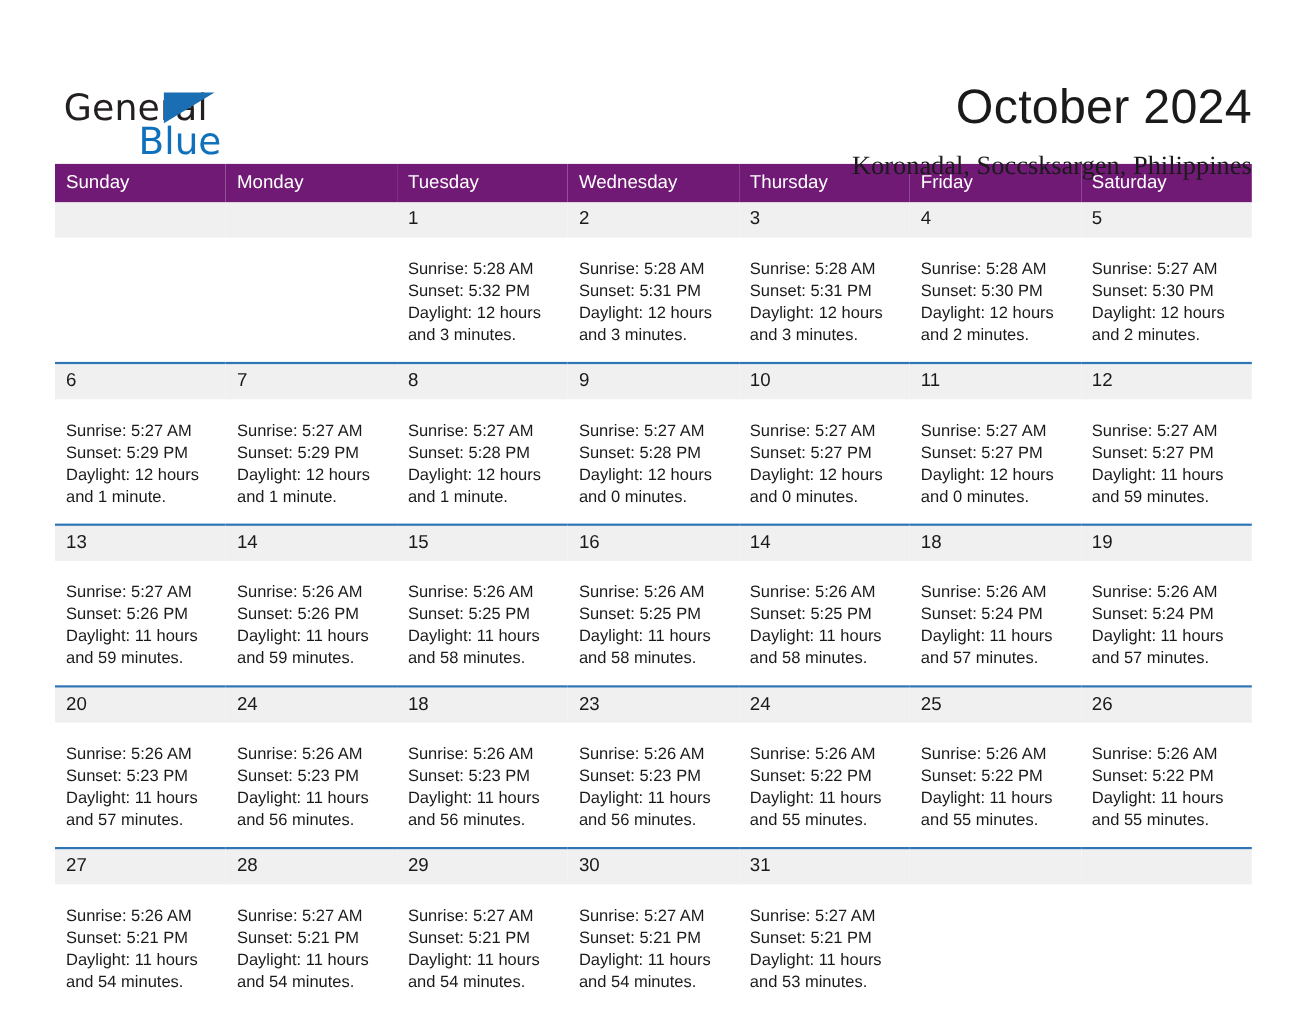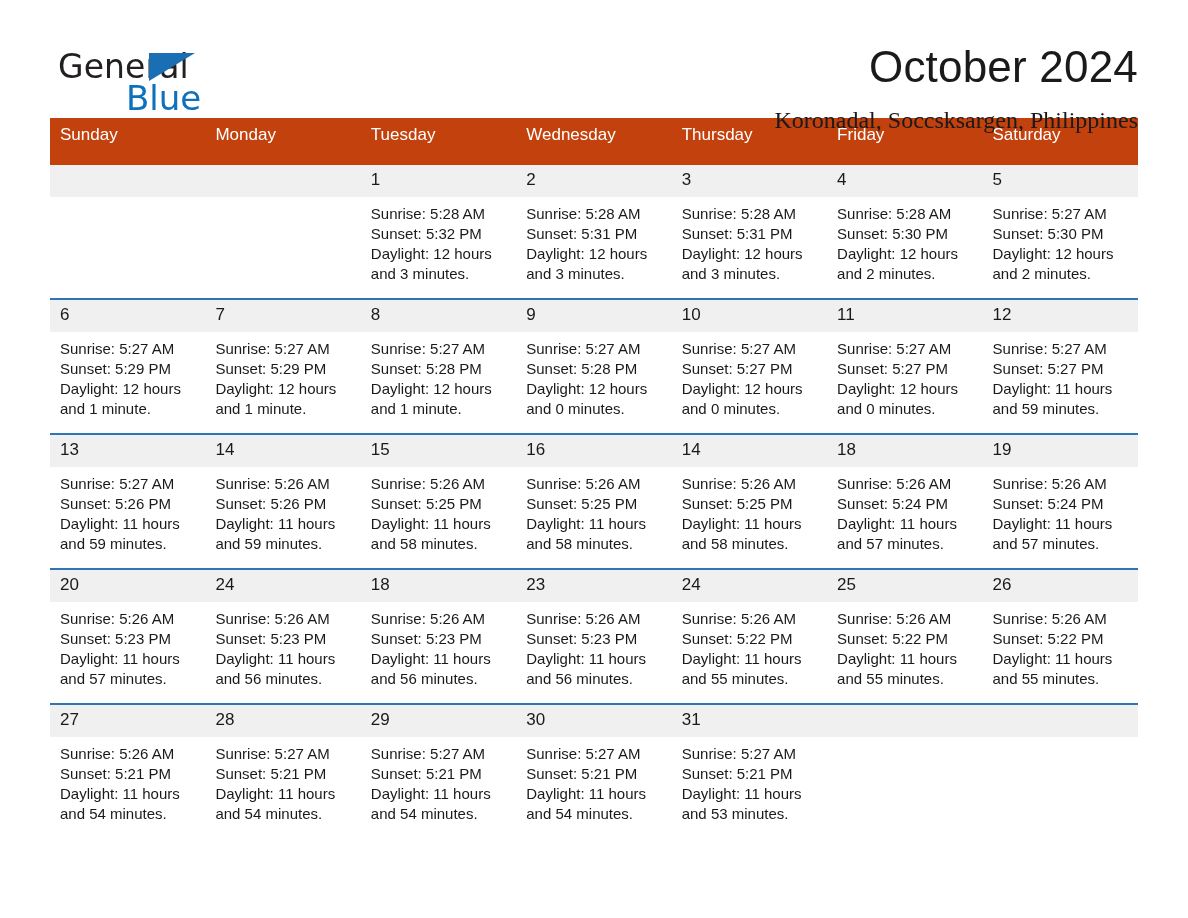--- a/index.html
+++ b/index.html
@@ -23,20 +23,21 @@
   }
 
   
   .top {
     display: flex;
     align-items: flex-start;
     justify-content: space-between;
     padding-top: 42px;
     height: 110px;
     box-sizing: border-box;
+    margin-top: 31px;
   }
   .logo {
     position: relative;
     width: 200px;
     height: 78px;
     flex: 0 0 auto;
   }
   .logo-general {
     position: absolute;
     left: 8px;
@@ -89,26 +90,26 @@
   }
 
   
   .cal {
     width: 1088px;
     border-collapse: collapse;
     table-layout: fixed;
     margin-top: 8px;
   }
   .cal th {
-    background: #c2410c;
+    background: #701a75;
     color: #ffffff;
     font-weight: 400;
     font-size: 17px;
     text-align: left;
-    padding: 7px 0 20px 10px;
+    padding: 7px 0 8px 10px;
     height: 20px;
     line-height: 1.15;
   }
   .cal td {
     vertical-align: top;
     padding: 0;
     width: 155.4px;
     border-top: 2px solid #2e75b6;
   }
   .cal tbody tr:first-child td {
@@ -126,20 +127,21 @@
   .daynum.empty {
     color: transparent;
   }
   .info {
     padding: 7px 10px 14px 10px;
     font-size: 15px;
     line-height: 20px;
     color: #1a1a1a;
     min-height: 88px;
     box-sizing: border-box;
+    margin-top: 12px;
   }
   .info div {
     white-space: normal;
   }
   .cell-blank .info {
     min-height: 88px;
   }
 </style>
 </head>
 <body>

